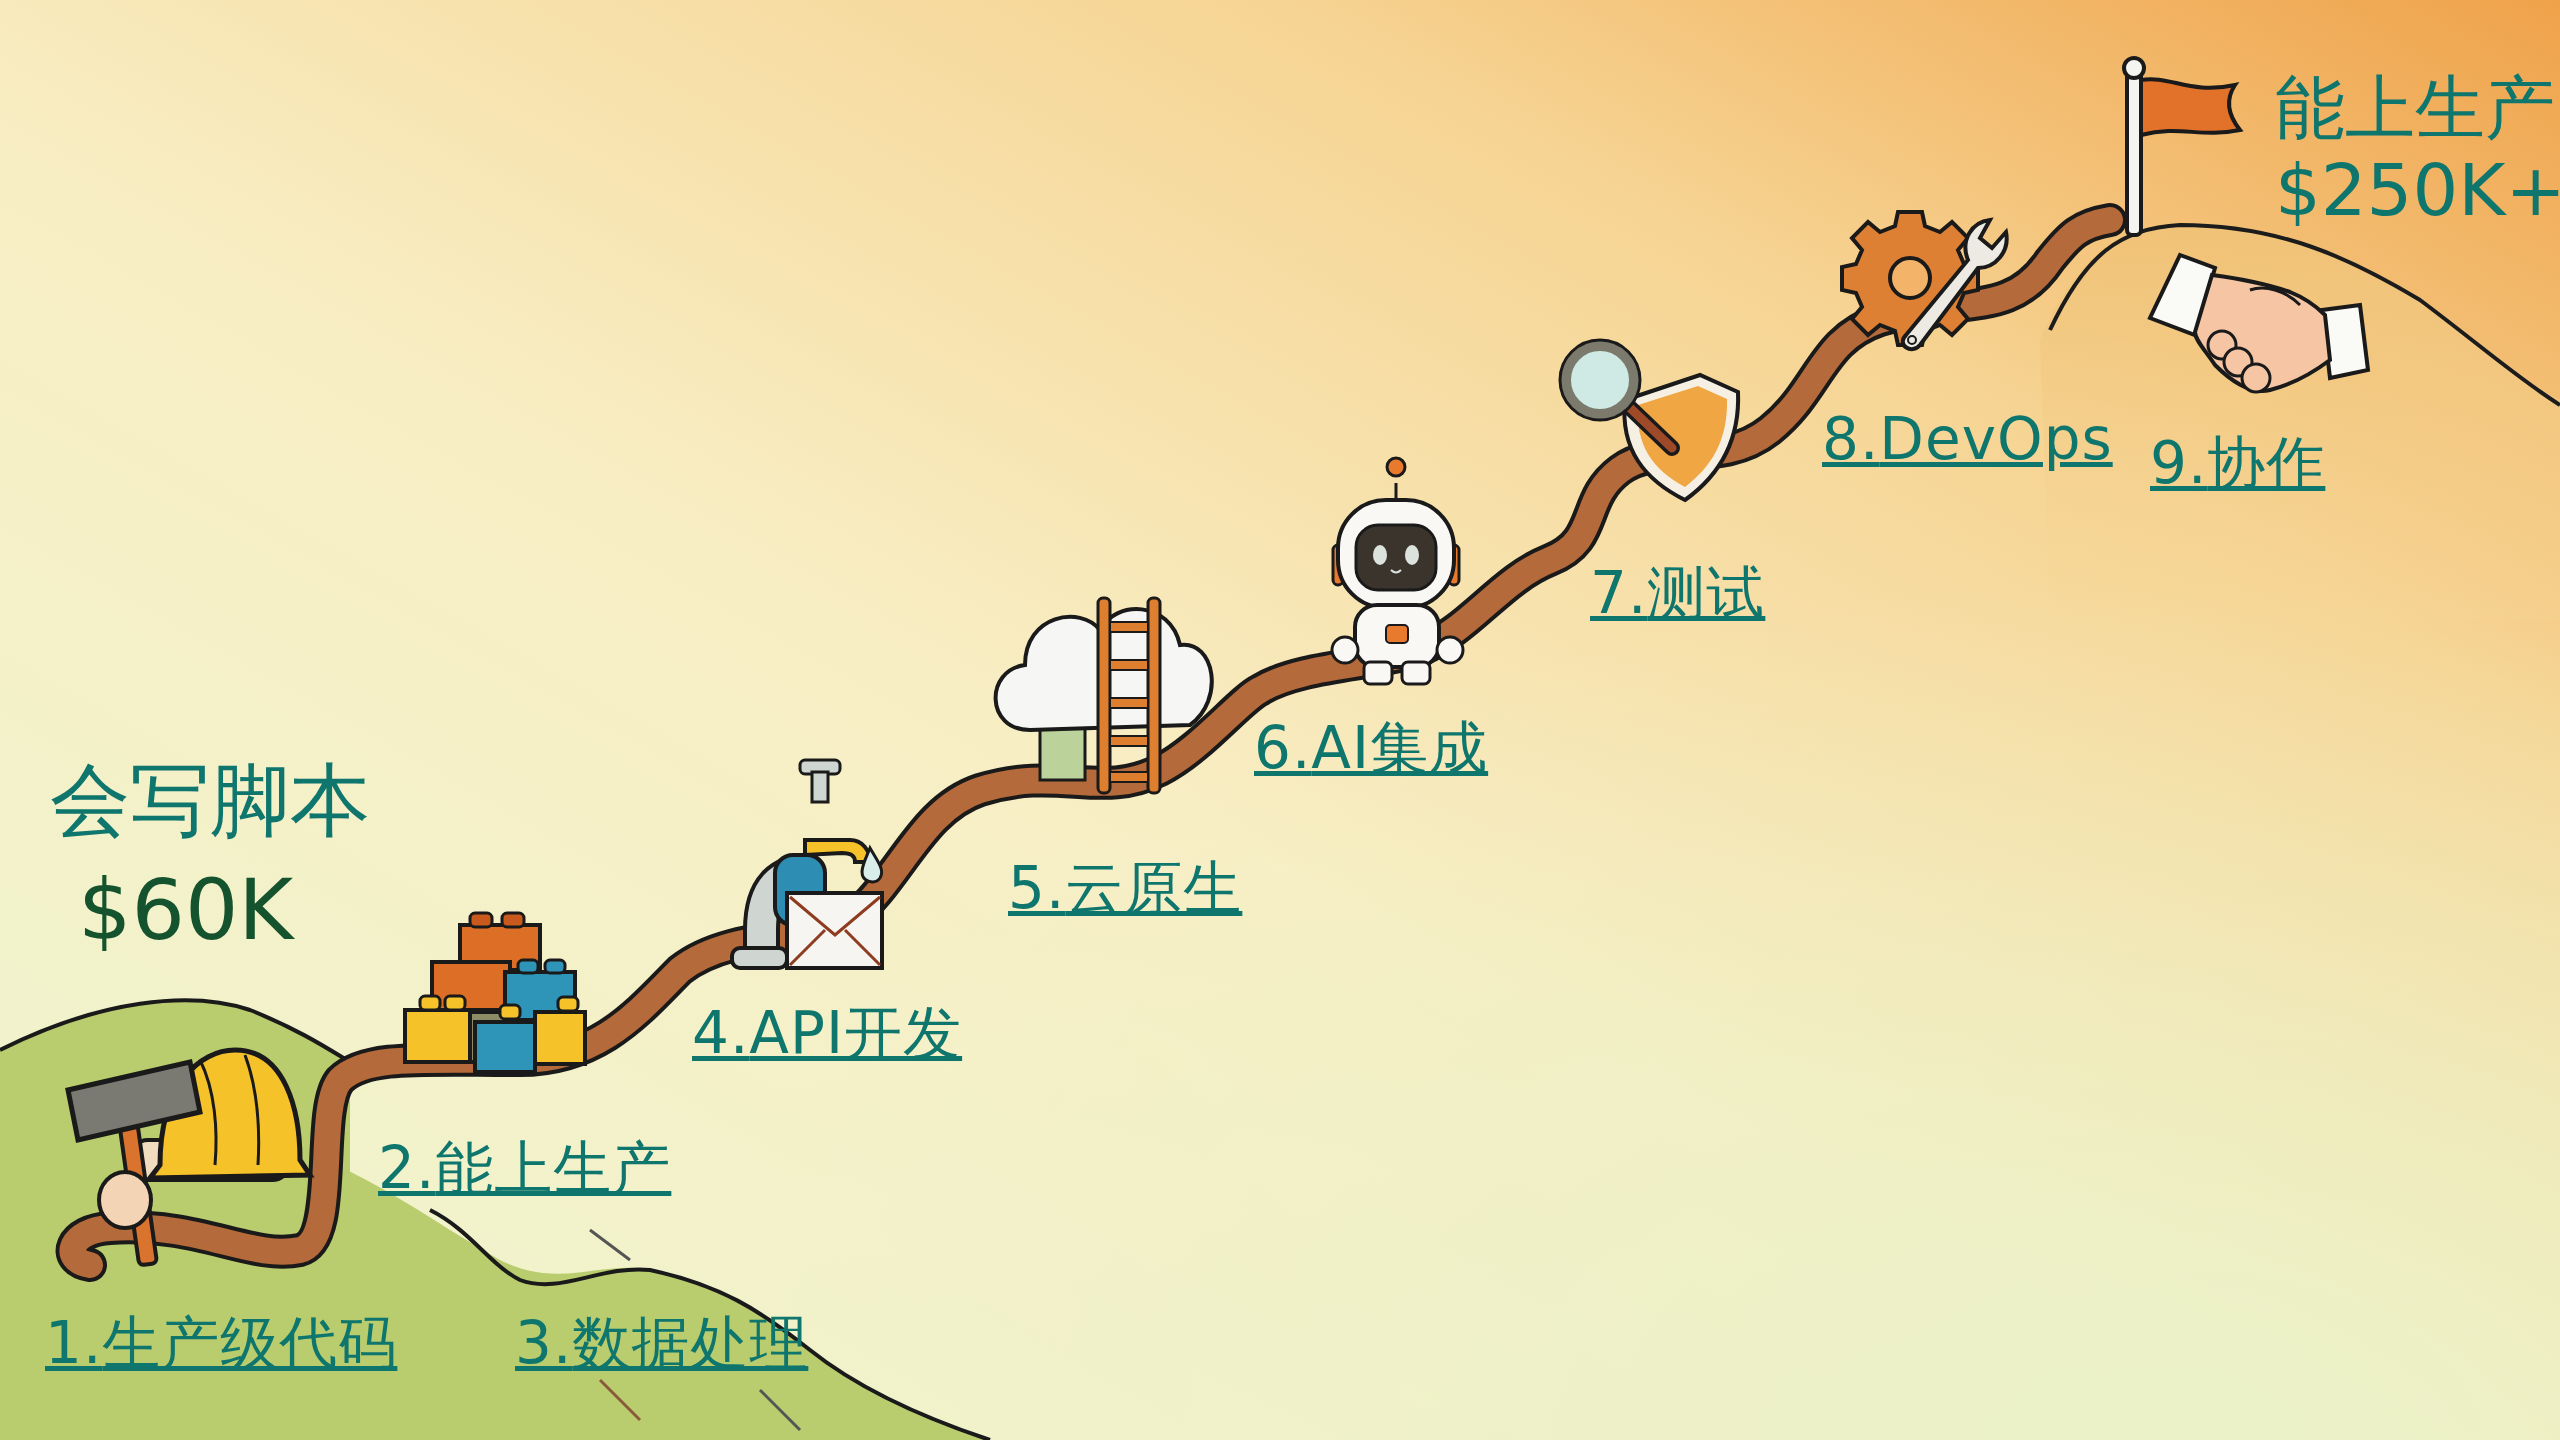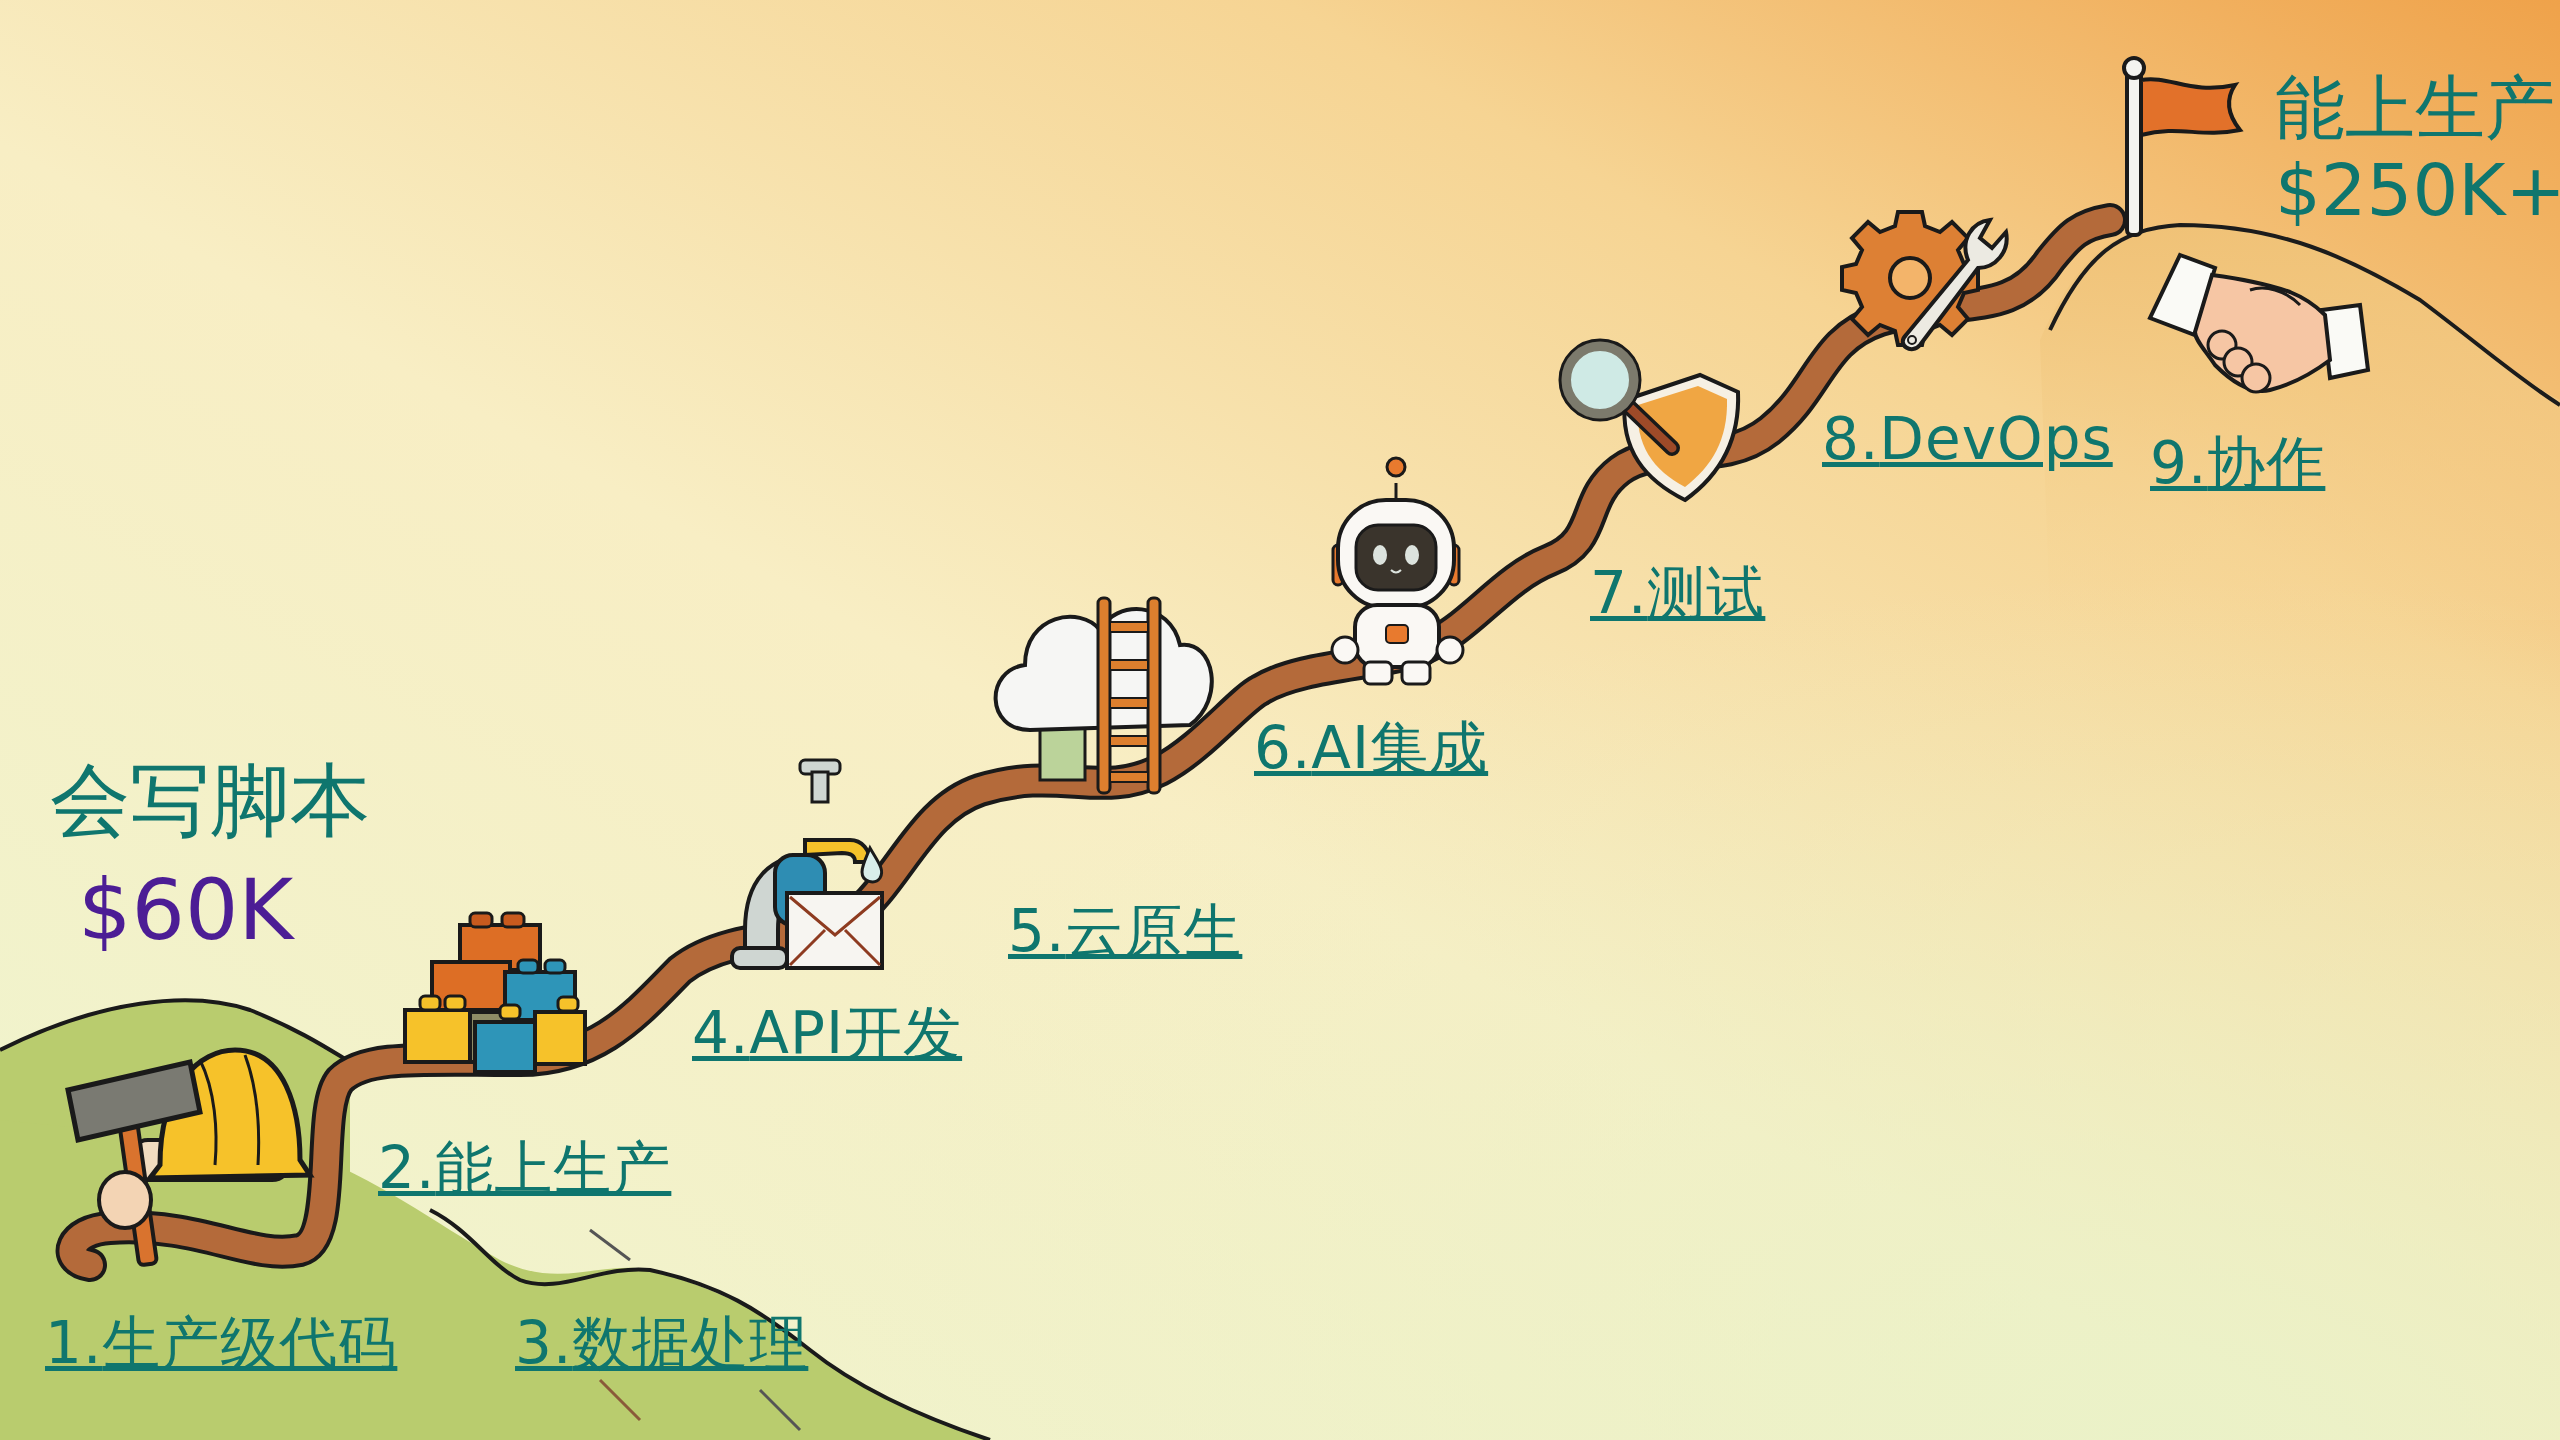--- a/index.html
+++ b/index.html
@@ -3,21 +3,21 @@
 <meta charset="utf-8">
 <style>
   html, body { margin:0; padding:0; }
   body { width:2560px; height:1440px; overflow:hidden; position:relative;
          font-family:"DejaVu Sans", sans-serif; }
   #scene { position:absolute; left:0; top:0; width:2560px; height:1440px; }
   .label { position:absolute; color:#0f766e; white-space:nowrap; font-family:"DejaVu Sans", sans-serif; font-weight:400; }
   .step-label { font-size:58px; letter-spacing:1px;text-decoration:underline; }
   .big-title { font-size:80px; line-height:92px; }
   .big-salary { font-size:84px; line-height:96px; }
-  .salary-start { color:#4c1d95; }
+  .salary-start { color:#14532d; }
 </style>
 </head>
 <body>
 
 <svg id="scene" viewBox="0 0 2560 1440" xmlns="http://www.w3.org/2000/svg">
   <defs>
     <linearGradient id="sky" x1="0" y1="1" x2="1" y2="0">
       <stop offset="0" stop-color="#EEF5CF"></stop>
       <stop offset="0.45" stop-color="#F8EEC4"></stop>
       <stop offset="0.75" stop-color="#F6D493"></stop>
@@ -181,21 +181,21 @@
 </div>
 <div class="label step-label" style="left:378px;top:1130px;">
   <span>2.</span><span>能上生产</span>
 </div>
 <div class="label step-label" style="left:515px;top:1305px;">
   <span>3.</span><span>数据处理</span>
 </div>
 <div class="label step-label" style="left:692px;top:995px;">
   <span>4.</span><span>API开发</span>
 </div>
-<div class="label step-label" style="left:1008px;top:850px;margin-top:43px;">
+<div class="label step-label" style="left:1008px;top:850px;">
   <span>5.</span><span>云原生</span>
 </div>
 <div class="label step-label" style="left:1254px;top:710px;">
   <span>6.</span><span>AI集成</span>
 </div>
 <div class="label step-label" style="left:1590px;top:555px;">
   <span>7.</span><span>测试</span>
 </div>
 <div class="label step-label" style="left:1822px;top:405px;">
   <span>8.</span><span>DevOps</span>

